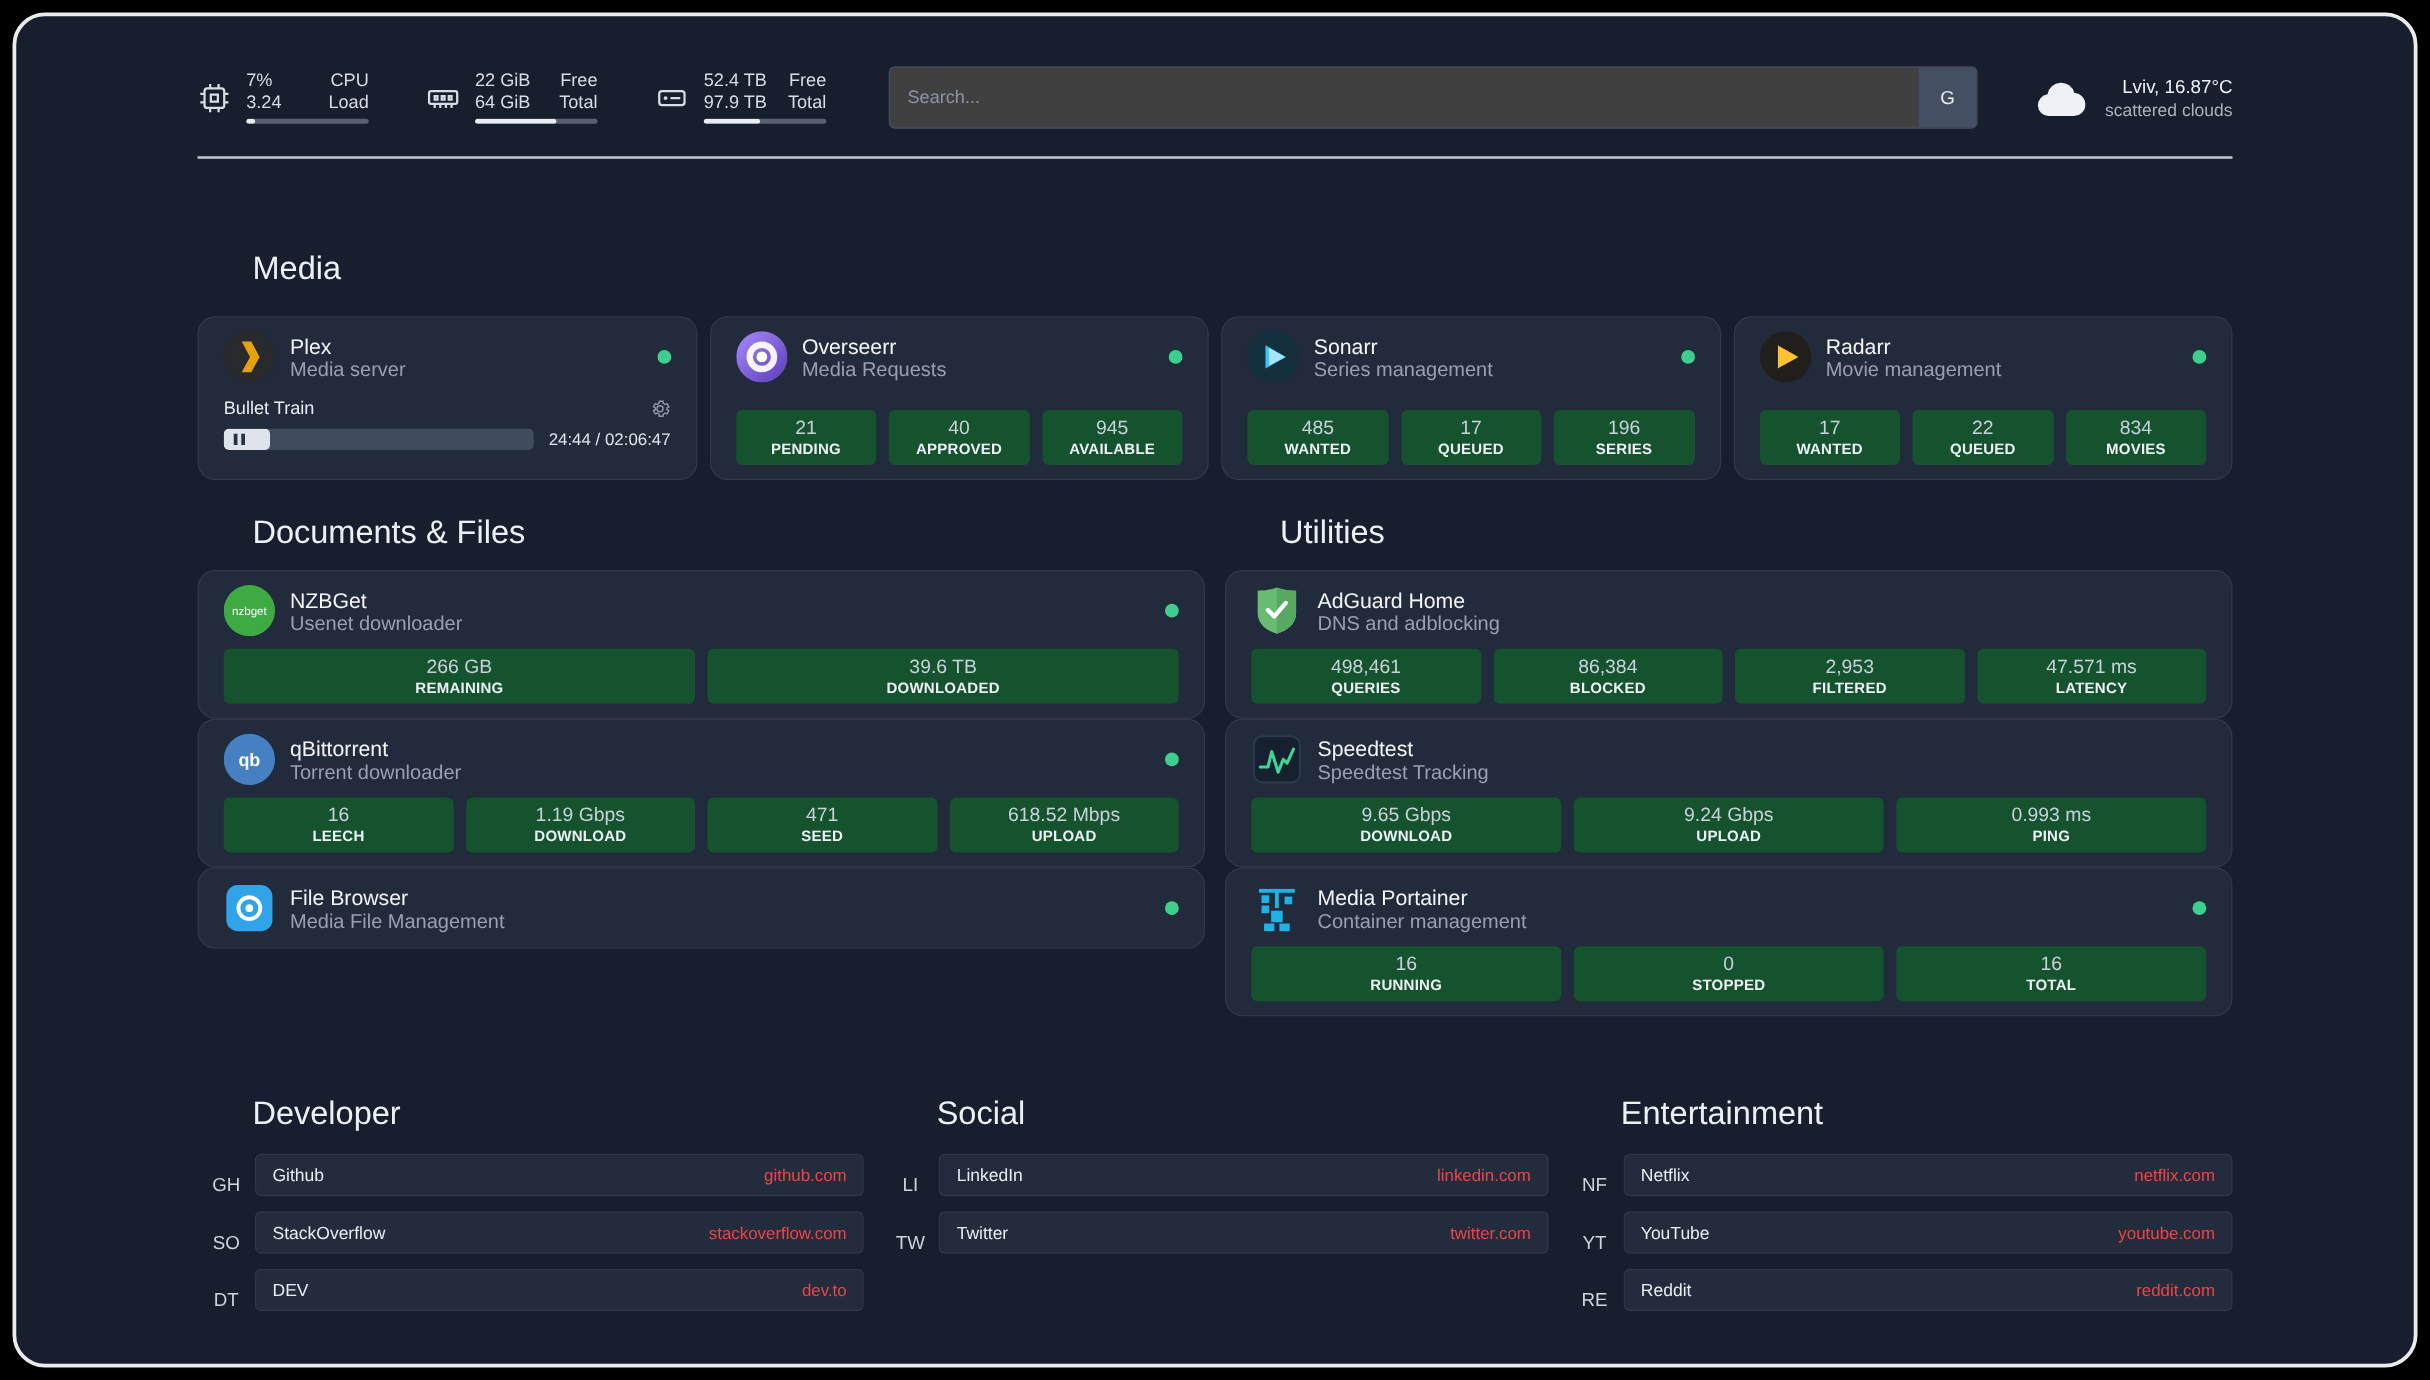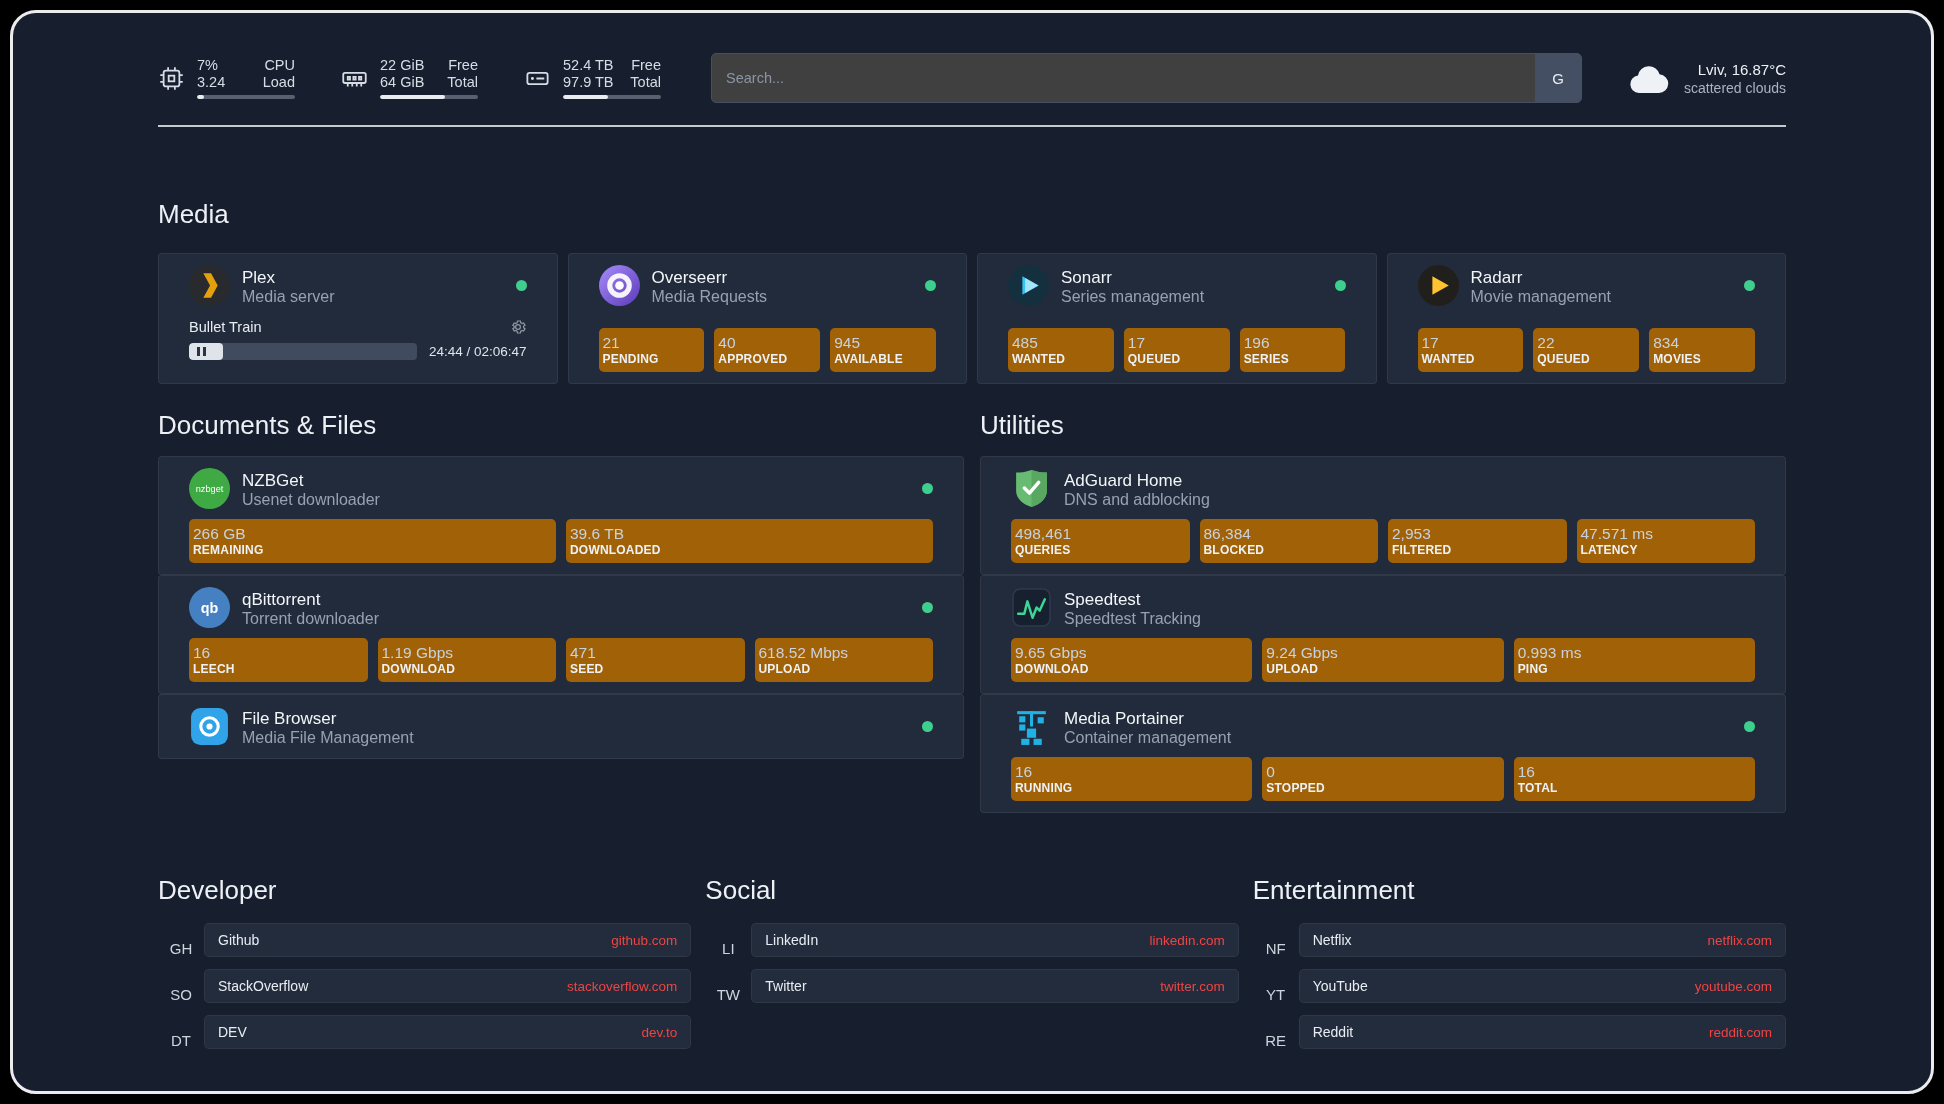--- a/index.html
+++ b/index.html
@@ -23,35 +23,35 @@
 
   .weather { display:flex; align-items:center; gap:14px; }
   .weather-icon svg { width:42px; height:32px; display:block; }
   .weather-text { text-align:right; }
   .weather-loc { font-size:15px; color:#eef1f6; line-height:19px; }
   .weather-cond { font-size:14px; color:#aab3c0; line-height:18px; }
 
   .divider { border:0; border-top:2px solid rgba(214,219,226,.9); margin-top:22px; }
 
   
-  .section-title { font-size:26px; font-weight:500; color:#edf1f6; line-height:30px; }
+  .section-title { font-size:26px; font-weight:500; color:#edf1f6; line-height:30px;margin-left:44px; }
   .media-title { margin-top:72px; margin-bottom:24px; }
   .media-grid { display:grid; grid-template-columns:repeat(4,1fr); gap:10px; }
 
-  .card { background:#222b3b; border:1px solid rgba(255,255,255,.07); border-radius:4px; padding:11px 30px; cursor:pointer; }
+  .card { background:#222b3b; border:1px solid rgba(255,255,255,.07); border-radius:14px; padding:11px 20px; cursor:pointer; }
   .media-grid .card { min-height:131px; display:flex; flex-direction:column; }
   .card-header { display:flex; align-items:center; gap:12px; }
   .card-icon svg { width:41px; height:41px; display:block; }
   .card-name { font-size:17px; color:#f3f6f9; font-weight:500; line-height:21px; }
   .card-desc { font-size:16px; color:#97a1b1; line-height:17px; }
   .status-dot { width:11px; height:11px; border-radius:50%; background:#3ecf8e; margin-left:auto; flex:none; }
 
   .stats-row { display:flex; gap:10px; margin-top:10px; }
   .media-grid .stats-row { margin-top:auto; }
-  .stat { flex:1; background:#a16207; border-radius:5px; padding:5px 4px; }
+  .stat { flex:1; background:#14532d; border-radius:5px; text-align:center; padding:5px 4px; }
   .stat-value { font-size:15.5px; color:#c9d1dc; line-height:19px; }
   .stat-label { font-size:12px; font-weight:bold; color:#eef2f7; line-height:15px; letter-spacing:.2px; }
 
   
   .player-title-row { display:flex; align-items:center; margin-top:12px; }
   .player-title { font-size:14.5px; color:#e8edf3; }
   .gear { margin-left:auto; cursor:pointer; }
   .gear svg { width:18px; height:18px; display:block; }
   .player-bar-row { display:flex; align-items:center; gap:12px; margin-top:7px; margin-bottom:2px; }
   .player-bar { flex:1; height:17px; background:#404b5d; border-radius:4px; position:relative; overflow:hidden; cursor:pointer; }

